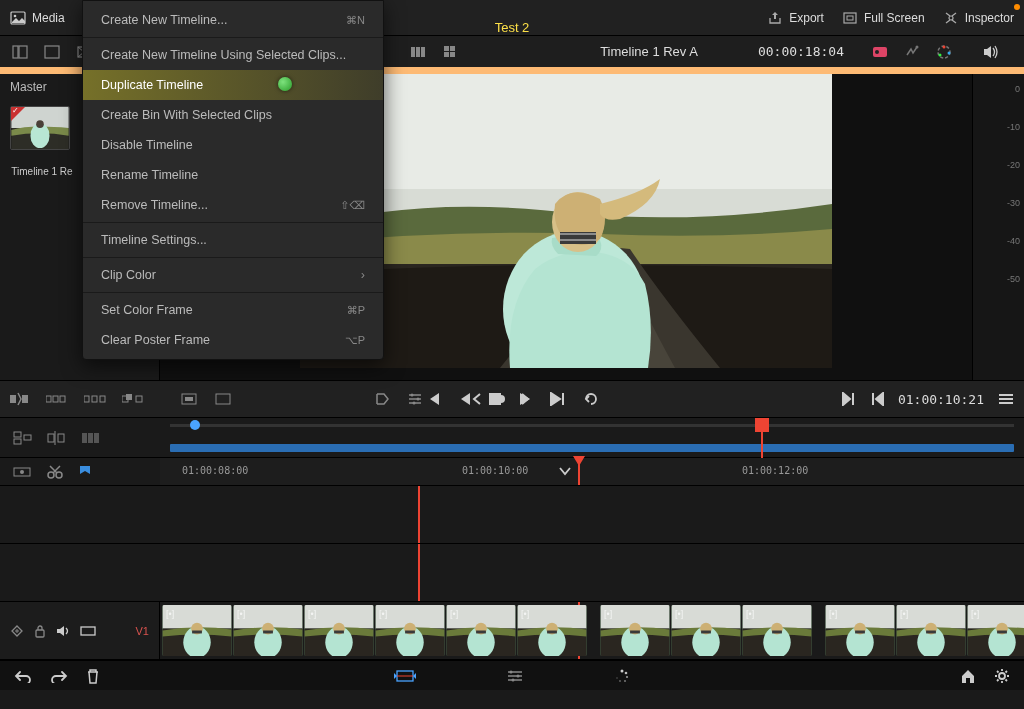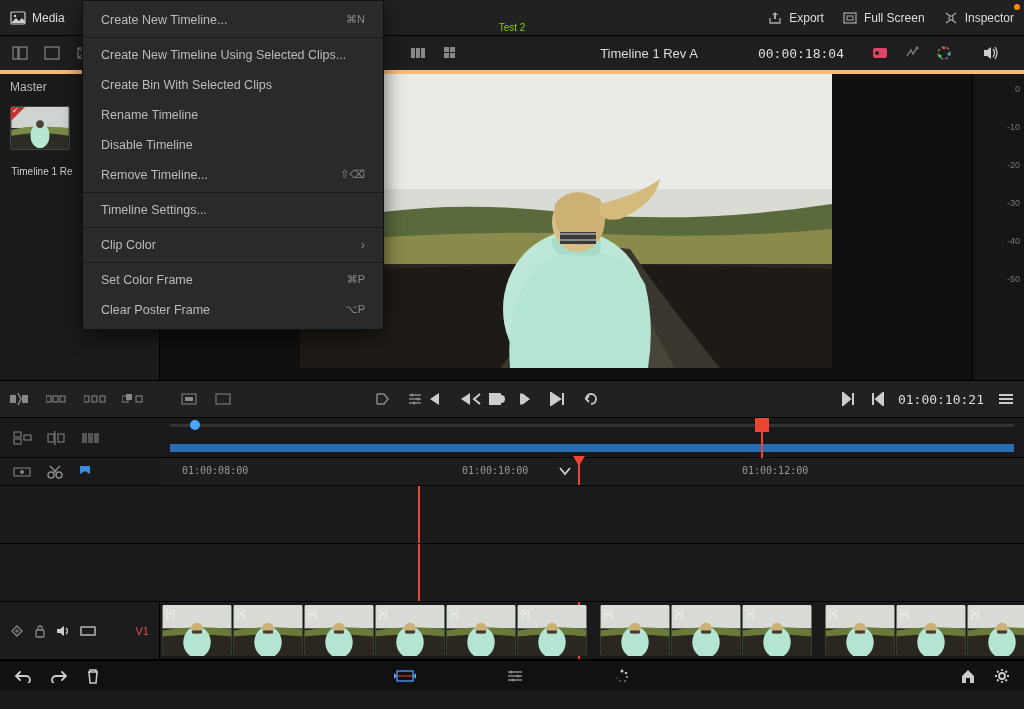--- a/index.html
+++ b/index.html
@@ -1,25 +1,25 @@
 <!DOCTYPE html>
 <html><head>
 <meta charset="utf-8">
 <style>
 * { margin: 0; padding: 0; box-sizing: border-box; font-family: -apple-system, Helvetica, Arial, sans-serif; }
 body { width: 1024px; height: 709px; background: #1a1a1a; color: #ccc; font-size: 12px; overflow: hidden; position: relative; }
 .topbar { height: 36px; background: #212121; display: flex; align-items: center; justify-content: space-between; padding: 0 10px; border-bottom: 1px solid #000; }
 .topbar-left, .topbar-right { display: flex; align-items: center; gap: 14px; }
 .topbar-right { gap: 18px; }
-.title-center { position: absolute; left: 50%; transform: translateX(-50%); color: #84cc16; font-size: 10px; margin-top: 19px; }
+.title-center { position: absolute; left: 50%; transform: translateX(-50%); color: #fde047; font-size: 13px; margin-top: 19px; }
 .media-btn { display: flex; align-items: center; gap: 6px; color: #ddd; }
 .top-icon { width: 16px; height: 16px; display: inline-block; }
 .orange-dot { width: 6px; height: 6px; background: #ff8c00; border-radius: 50%; position: absolute; top: 4px; right: 4px; }
 
-.toolbar2 { height: 38px; background: #1e1e1e; display: flex; align-items: center; padding: 0 8px; gap: 10px; border-bottom: 4px solid #fdba74; position: relative; }
+.toolbar2 { height: 38px; background: #1e1e1e; display: flex; align-items: center; padding: 0 8px; gap: 10px; border-bottom: 7px solid #fdba74; position: relative; }
 .tool-group { display: flex; gap: 8px; align-items: center; }
 .tool-btn { width: 24px; height: 24px; display: flex; align-items: center; justify-content: center; border-radius: 3px; }
 .tl-name { color: #ddd; font-size: 13px; }
 .tc { color: #ddd; font-size: 13px; font-family: monospace; }
 .speaker-wrap { width: 50px; display: flex; justify-content: center; }
 
 .main-row { display: flex; height: 306px; }
 .media-pool { width: 160px; background: #1a1a1a; border-right: 1px solid #000; position: relative; }
 .master-label { padding: 6px 10px; font-size: 12px; color: #bbb; }
 .thumb-wrap { padding: 6px 10px; }
@@ -32,21 +32,21 @@
 
 .viewer-area { flex: 1; display: flex; background: #101010; position: relative; }
 .viewer-main { flex: 1; display: flex; align-items: flex-start; justify-content: center; padding: 0; }
 .viewer-img { width: 532px; height: 294px; margin-top: 0; position: relative; overflow: hidden; background: #000; }
 .meters-col { width: 52px; background: #161616; position: relative; border-left: 1px solid #000; }
 .meter-scale { position: absolute; right: 4px; top: 10px; font-size: 9px; color: #777; text-align: right; }
 .meter-scale div { margin-bottom: 28px; }
 
 
 .ctx-menu { position: absolute; left: 82px; top: 0; width: 302px; background: #2a2a2a; border: 1px solid #111; border-radius: 0 0 4px 4px; box-shadow: 0 6px 20px rgba(0,0,0,.6); z-index: 500; padding: 4px 0; }
-.ctx-item { padding: 8px 18px; color: #bbb; font-size: 12.5px; display: flex; justify-content: space-between; align-items: flex-start; position: relative; }
+.ctx-item { padding: 8px 18px; color: #bbb; font-size: 12.5px; display: flex; justify-content: space-between; align-items: flex-end; position: relative; }
 .ctx-item.hl { background: linear-gradient(90deg, rgba(180,170,40,.55), rgba(180,170,40,.15)); color: #fff; }
 .ctx-sep { height: 1px; background: #1a1a1a; margin: 2px 0; }
 .ctx-shortcut { color: #888; font-size: 11px; }
 .ctx-arrow { color: #888; }
 .green-dot { width: 14px; height: 14px; background: radial-gradient(circle at 35% 35%, #7de27d, #2a9d2a); border-radius: 50%; position: absolute; left: 195px; top: 7px; box-shadow: 0 0 4px rgba(0,0,0,.6); }
 
 
 .transport { height: 38px; background: #212121; display: flex; align-items: center; border-top: 1px solid #000; border-bottom: 1px solid #000; padding: 0 10px; position: relative; }
 .tp-left { display: flex; gap: 16px; align-items: center; width: 350px; }
 .tp-center { position: absolute; left: 50%; transform: translateX(-50%); display: flex; gap: 18px; align-items: center; }
@@ -267,28 +267,32 @@
 
 <div class="ctx-menu">
   <div class="ctx-item">
     <span>Create New Timeline...</span>
     <span class="ctx-shortcut">⌘N</span>
   </div>
   <div class="ctx-sep"></div>
   <div class="ctx-item">
     <span>Create New Timeline Using Selected Clips...</span>
   </div>
+  <div class="ctx-item hl">
+    <span>Duplicate Timeline</span>
+    <span class="green-dot"></span>
+  </div>
   <div class="ctx-item">
     <span>Create Bin With Selected Clips</span>
   </div>
   <div class="ctx-item">
+    <span>Disable Timeline</span>
+  </div>
+  <div class="ctx-item">
     <span>Rename Timeline</span>
-  </div>
-  <div class="ctx-item">
-    <span>Disable Timeline</span>
   </div>
   <div class="ctx-item">
     <span>Remove Timeline...</span>
     <span class="ctx-shortcut">⇧⌫</span>
   </div>
   <div class="ctx-sep"></div>
   <div class="ctx-item">
     <span>Timeline Settings...</span>
   </div>
   <div class="ctx-sep"></div>

